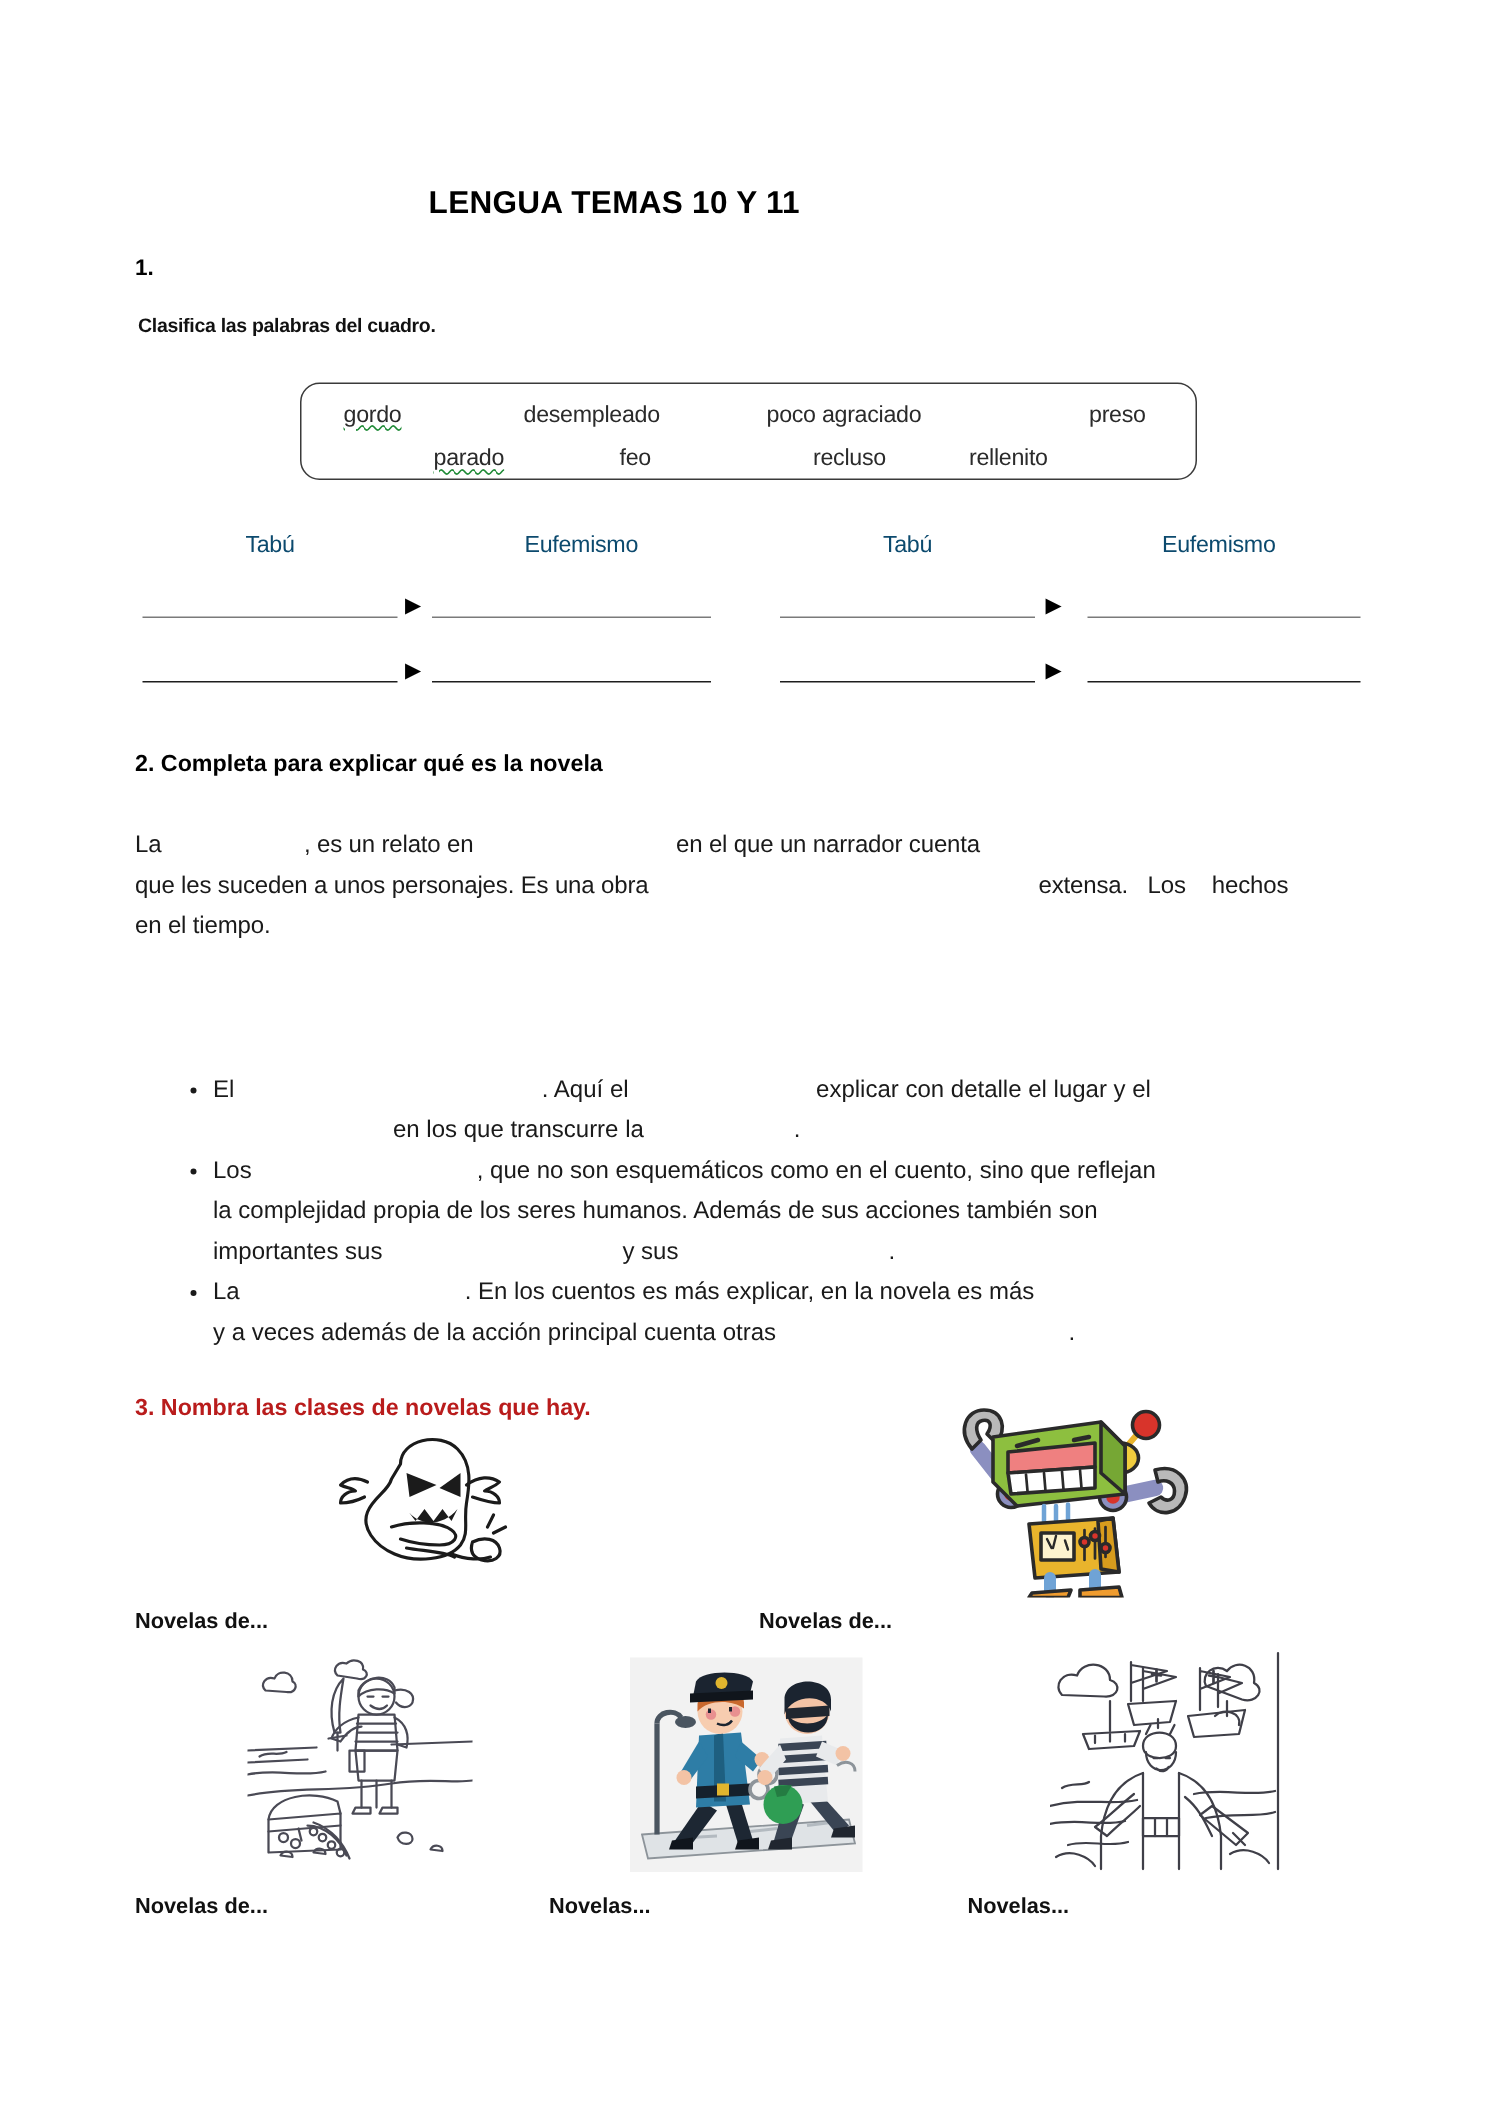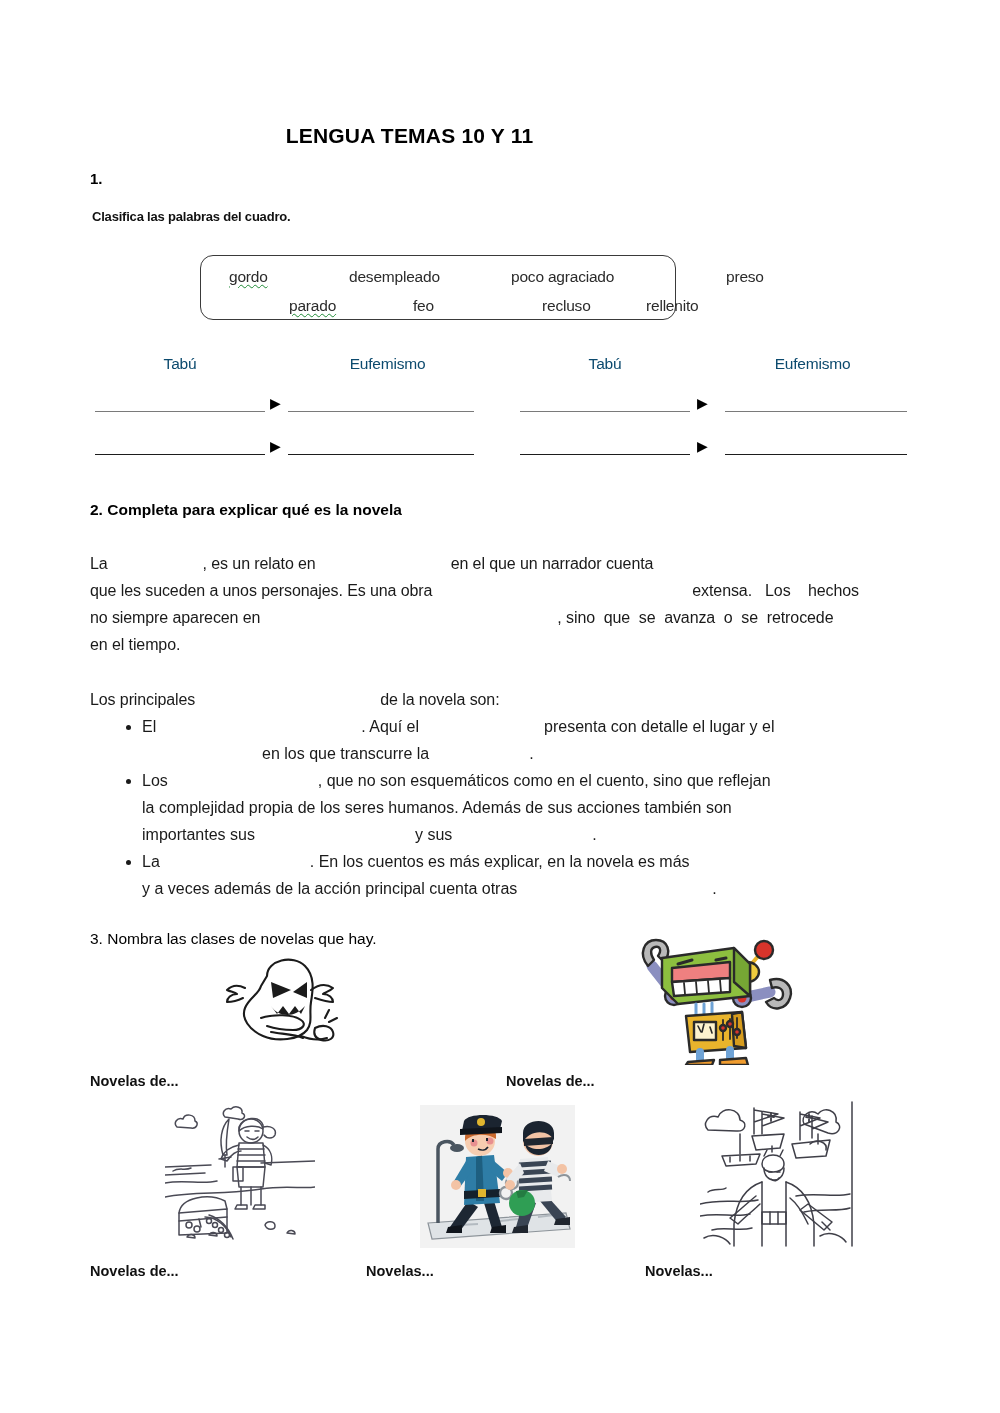--- a/index.html
+++ b/index.html
@@ -50,21 +50,21 @@
     font-size: 13px;
     font-weight: bold;
     color: #111;
     letter-spacing: -0.2px;
   }
 
   .wordbox {
     position: absolute;
     top: 255px;
     left: 200px;
-    width: 476px;
+    width: 598px;
     height: 65px;
     border: 1.6px solid #3a3a3a;
     border-radius: 13px;
     box-sizing: border-box;
     background: #fff;
   }
   .wordbox-row {
     position: absolute;
     left: 0;
     width: 100%;
@@ -163,22 +163,22 @@
     padding: 0;
   }
   .bullets li + li { margin-top: 0px; }
 
   
   .q3-heading {
     position: absolute;
     top: 930px;
     left: 90px;
     font-size: 15.5px;
-    font-weight: normal;
-    color: #000000;
+    font-weight: bold;
+    color: #b91c1c;
   }
 
   .img-label {
     position: absolute;
     font-size: 14.5px;
     font-weight: bold;
     color: #111;
   }
 
   .fig { position: absolute; }
@@ -232,31 +232,27 @@
   <div class="blank-line dark" style="top:454px; left:288px; width:186px;"></div>
   <div class="blank-line dark" style="top:454px; left:520px; width:170px;"></div>
   <div class="arrow-mark" style="top:439px; left:697px;">▶</div>
   <div class="blank-line dark" style="top:454px; left:725px; width:182px;"></div>
 
   <div class="q2-heading">2.  Completa para explicar qué es la novela</div>
 
   <div class="body-block para-1">
     <span class="l1"><span>La</span><span class="gap-s"></span><span>, es un relato en</span><span class="gap-m"></span><span>en el que un narrador cuenta</span></span>
     <span class="l2"><span>que les suceden a unos personajes. Es una obra</span><span class="gap-xl"></span><span>extensa.   Los    hechos</span></span>
-    <span class="l3"><span>no siempre aparecen en</span><span style="display:inline-block;width:297px;"></span><span>, sino  que  se  avanza  o  se  retrocede</span></span>
     <span class="l4"><span>en el tiempo.</span></span>
   </div>
 
-  <div class="body-block para-2">
-    <span>Los principales</span><span class="gap-l"></span><span>de la novela son:</span>
-  </div>
 
   <ul class="bullets">
     <li>
-      <span>El</span><span style="display:inline-block;width:205px;"></span><span>. Aquí el</span><span style="display:inline-block;width:125px;"></span><span>presenta  con  detalle  el  lugar  y  el</span><br>
+      <span>El</span><span style="display:inline-block;width:205px;"></span><span>. Aquí el</span><span style="display:inline-block;width:125px;"></span><span>explicar  con  detalle  el  lugar  y  el</span><br>
       <span style="display:inline-block;width:120px;"></span><span>en los que transcurre la</span><span style="display:inline-block;width:100px;"></span><span>.</span>
     </li>
     <li>
       <span>Los</span><span style="display:inline-block;width:150px;"></span><span>, que no son esquemáticos como en el cuento, sino que reflejan</span><br>
       <span>la complejidad propia de los seres humanos. Además de sus acciones también son</span><br>
       <span>importantes sus</span><span style="display:inline-block;width:160px;"></span><span>y sus</span><span style="display:inline-block;width:140px;"></span><span>.</span>
     </li>
     <li>
       <span>La</span><span style="display:inline-block;width:150px;"></span><span>.  En los cuentos es más explicar, en la novela es más</span><br>
       <span>y a veces además de la acción principal cuenta otras</span><span style="display:inline-block;width:195px;"></span><span>.</span>

